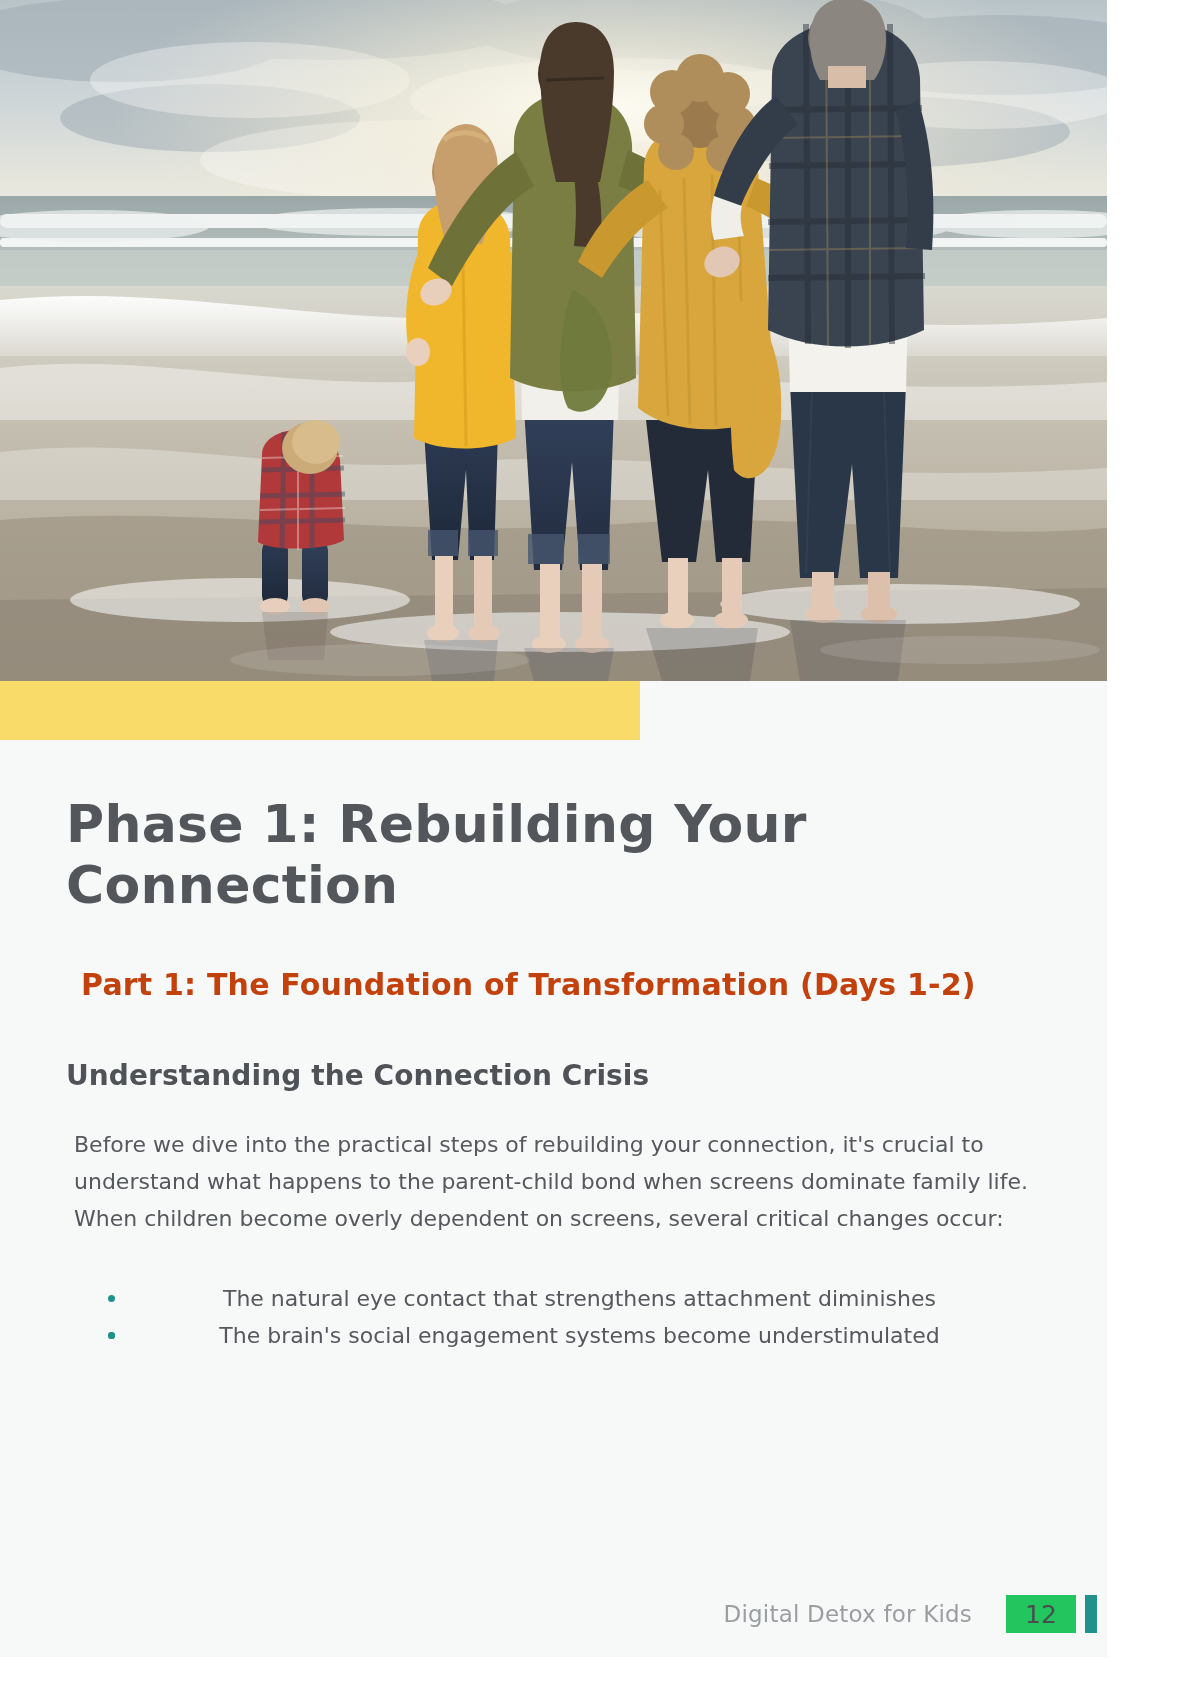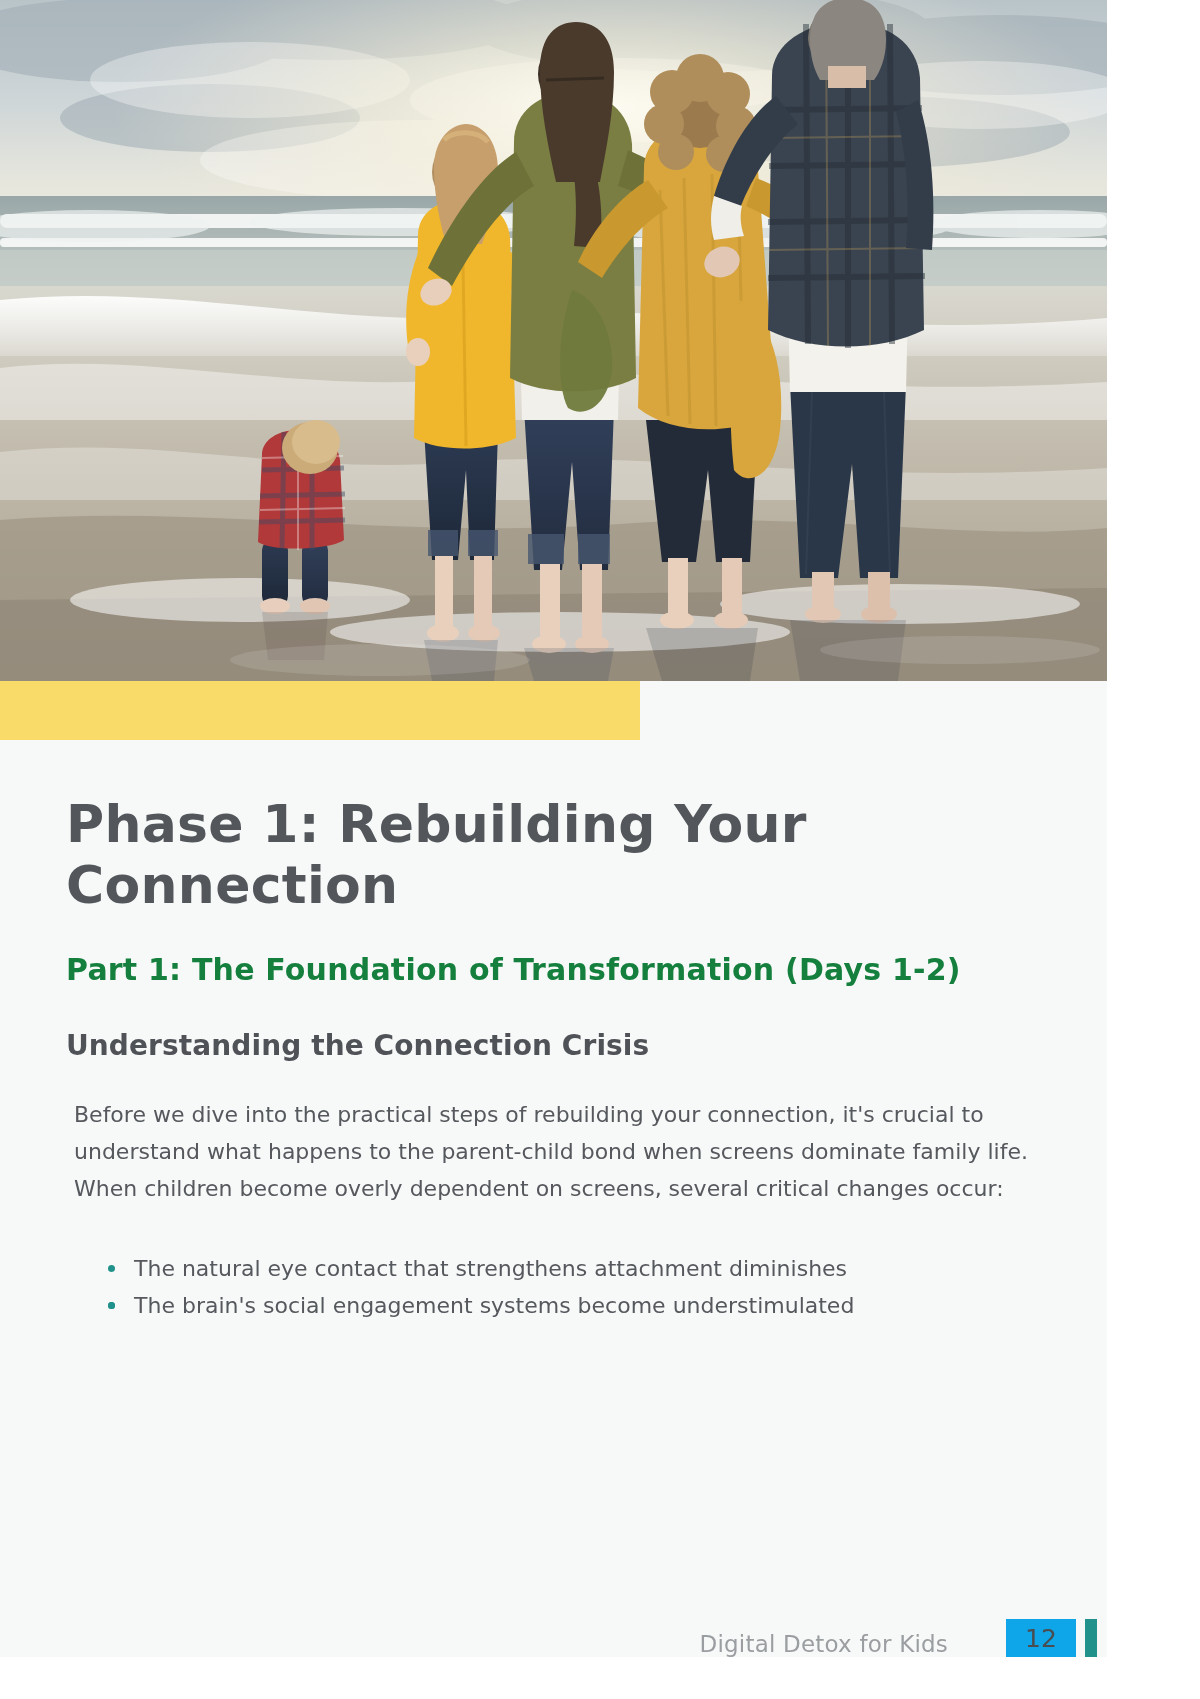--- a/index.html
+++ b/index.html
@@ -59,27 +59,27 @@
     font-family: "DejaVu Sans", "Liberation Sans", sans-serif;
     font-size: 52px;
     line-height: 1.18;
     font-weight: 700;
     letter-spacing: 0.3px;
     color: #53565a;
     max-width: 760px;
   }
 
   .part-heading {
-    margin: 0;
+    margin: 15px;
     padding-top: 34px;
     font-size: 30px;
     line-height: 1.25;
     font-weight: 700;
     letter-spacing: 0.2px;
-    color: #15803d;
+    color: #c2410c;
     max-width: 940px;
   }
 
   .section-heading {
     margin: 0;
     padding-top: 40px;
     font-size: 28px;
     line-height: 1.3;
     font-weight: 700;
     letter-spacing: 0.1px;
@@ -92,20 +92,21 @@
     font-size: 22px;
     line-height: 1.68;
     color: #55585c;
     max-width: 975px;
   }
 
   .bullet-list {
     list-style: none;
     margin: 16px;
     padding: 28px 0 0 24px;
+    text-align: center;
   }
   .bullet-list li {
     position: relative;
     padding-left: 28px;
     font-size: 22px;
     line-height: 1.66;
     color: #55585c;
   }
   .bullet-list li .dot {
     position: absolute;
@@ -118,39 +119,38 @@
   }
 
   
   .footer {
     position: absolute;
     left: 0;
     bottom: 0;
     width: 1107px;
     height: 86px;
     display: flex;
-    align-items: flex-end;
+    align-items: center;
     justify-content: flex-end;
   }
   .footer-title {
     font-size: 23px;
     color: #9a9ea1;
     letter-spacing: 0.2px;
     padding-right: 34px;
   }
   .page-number {
     width: 70px;
     height: 38px;
-    background: #0ea5e9;
+    background: #22c55e;
     display: flex;
     align-items: center;
     justify-content: center;
     font-size: 25px;
     color: #4a4d50;
-    margin-left: 24px;
   }
   .footer-tab {
     width: 12px;
     height: 38px;
     background: #21928b;
     margin-left: 9px;
     margin-right: 10px;
   }
 </style>
 </head>

